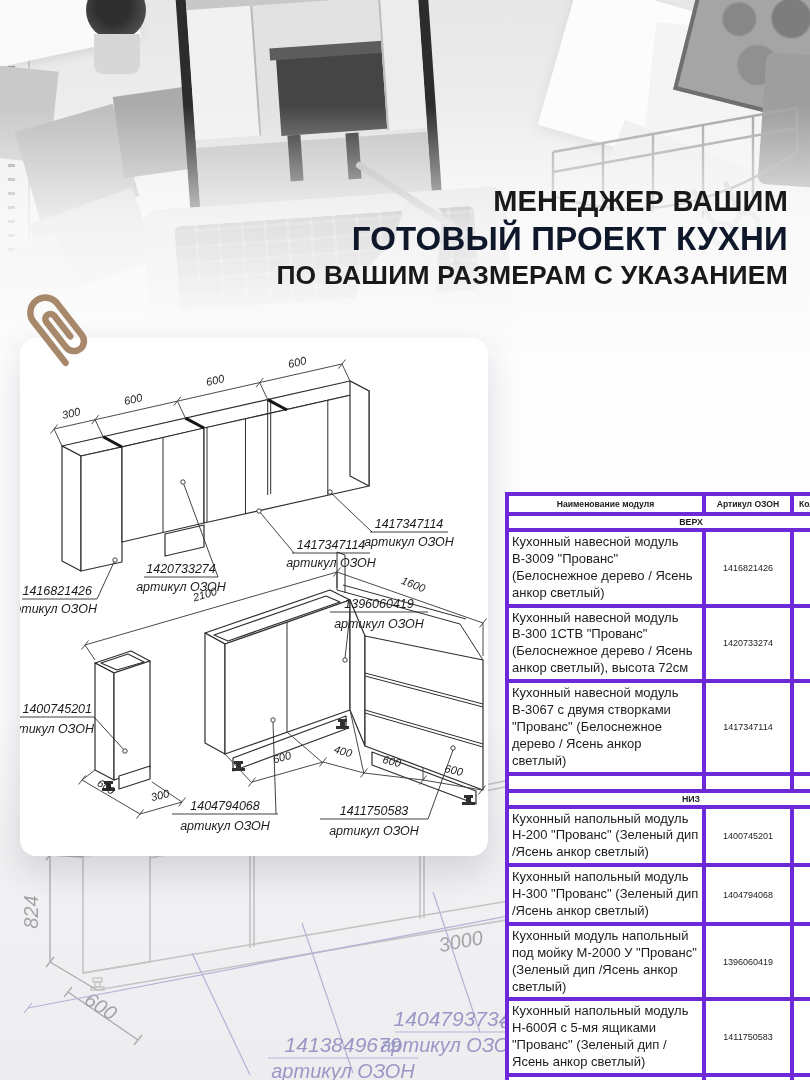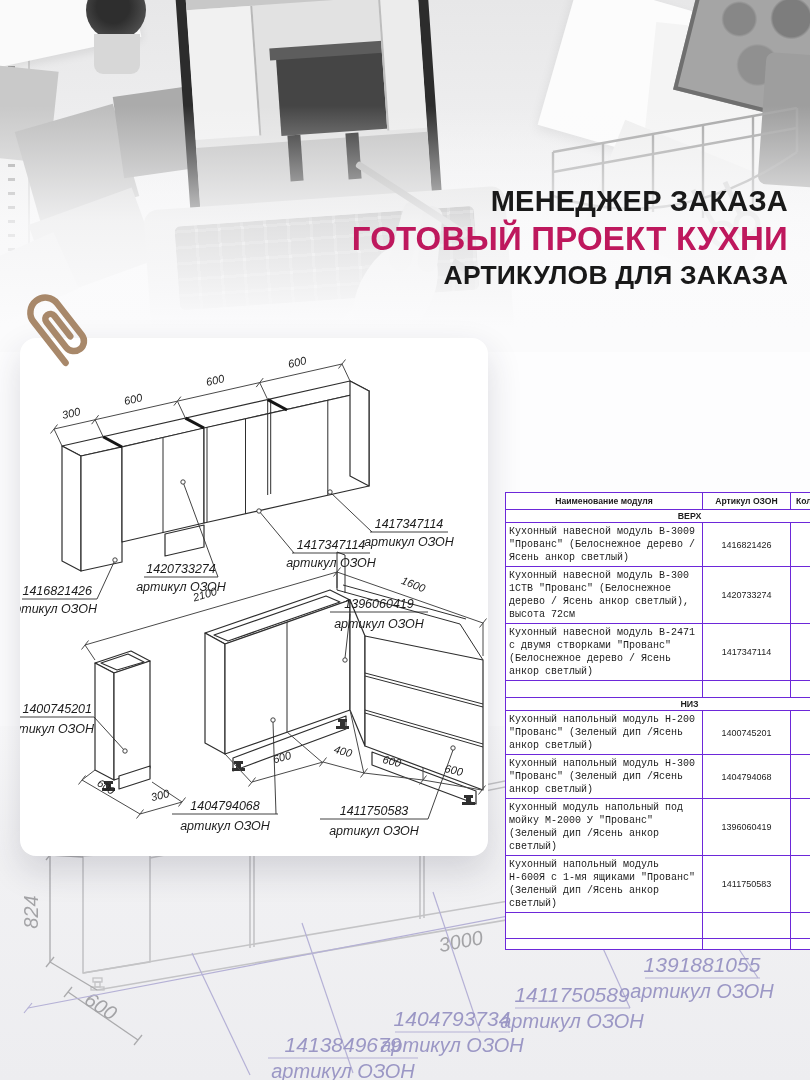--- a/index.html
+++ b/index.html
@@ -12,21 +12,21 @@
   .hero{position:absolute;left:0;top:0;width:810px;height:352px;overflow:hidden;
         background:linear-gradient(180deg,#e7e7e8,#f5f5f6 75%);}
   .hero div{position:absolute;}
   .fade{left:0;top:0;width:810px;height:352px;
         background:linear-gradient(180deg,rgba(251,251,252,0) 30%,rgba(251,251,252,.78) 63%,#fbfbfc 93%);}
 
   
   .headline{position:absolute;top:183px;right:22px;text-align:right;z-index:5;}
   .hl{font-weight:700;color:#191919;letter-spacing:.2px;}
   .hl1{font-size:29px;line-height:36px;}
-  .hl2{font-size:33px;line-height:40px;color:#be185d;}
+  .hl2{font-size:33px;line-height:40px;color:#0f172a;}
   .hl3{font-size:26.5px;line-height:32px;}
   .hl4{font-size:26.5px;line-height:33px;}
 
   
   .bottom-bg{position:absolute;left:0;top:726px;width:810px;height:354px;
              background:linear-gradient(180deg,#fbfbfc 0%,#f1f1f3 40%,#ededf0 100%);}
 
   
   .card{position:absolute;left:20px;top:338px;width:468px;height:518px;background:#fff;
         border-radius:16px;box-shadow:0 14px 34px rgba(40,40,60,.16);overflow:hidden;z-index:6;}
@@ -35,24 +35,24 @@
   .plan-svg .dim{font-size:11px;}
   .plan-svg .art{font-size:12.5px;}
   .plan-svg .cap{font-size:12.5px;}
 
   
   .clip{position:absolute;left:26px;top:288px;z-index:8;transform:rotate(-38deg);}
 
   
   .spec{position:absolute;left:505px;top:492px;width:368px;border-collapse:collapse;z-index:6;
         background:#fff;table-layout:fixed;}
-  .spec th,.spec td{border:1px solid #6d28d9;padding:2px 3px;vertical-align:middle;}
+  .spec th,.spec td{border:4px solid #6d28d9;padding:2px 3px;vertical-align:middle;}
   .spec th{font-size:8.6px;font-weight:700;text-align:center;padding:3px 2px;}
   .spec th.qty{text-align:left;padding-left:5px;}
-  .spec td.name{font-size:10px;line-height:1.3;text-align:left;font-family:Liberation Mono, monospace;}
+  .spec td.name{font-size:13px;line-height:1.3;text-align:left;}
   .spec td.artn{font-size:9px;text-align:center;}
   .spec tr.section td{font-size:8.8px;font-weight:700;text-align:center;padding:1px;}
   .spec tr.sp1 td{height:17px;}
   .spec tr.sp2 td{height:26px;}
   .spec tr.sp3 td{height:11px;}
 
   
   .wm{position:absolute;left:0;top:740px;z-index:1;}
   .wm text{font-family:"Liberation Sans",sans-serif;font-style:italic;}
   .wm .gdim{fill:#a3a3a6;font-size:20px;}
@@ -126,23 +126,23 @@
         <circle cx="178" cy="148" r="11"></circle>
           <circle cx="202" cy="138" r="11"></circle>
         <line x1="170" y1="140" x2="148" y2="104"></line>
           <line x1="196" y1="130" x2="180" y2="96"></line>
       </g>
     </svg>
     <div class="fade"></div>
   </div>
 
   <div class="headline">
-    <div class="hl hl1">МЕНЕДЖЕР ЗАКАЗА</div>
+    <div class="hl hl1">МЕНЕДЖЕР ВАШИМ</div>
     <div class="hl hl2">ГОТОВЫЙ ПРОЕКТ КУХНИ</div>
-    <div class="hl hl4">АРТИКУЛОВ ДЛЯ ЗАКАЗА</div>
+    <div class="hl hl3">ПО ВАШИМ РАЗМЕРАМ С УКАЗАНИЕМ</div>
   </div>
 
   <div class="bottom-bg"></div>
 
   <svg class="wm" width="810" height="340" viewBox="0 0 810 340">
     <g stroke="#c4c4c6" stroke-width="1.6" fill="none" stroke-linejoin="round">
       <line x1="150" y1="112" x2="810" y2="-20"></line>
       <line x1="150" y1="118" x2="810" y2="-14"></line>
       <polygon points="83,116 150,111 150,222 83,233"></polygon>
       <line x1="83" y1="233" x2="810" y2="110"></line>
@@ -420,21 +420,21 @@
         <td class="name">Кухонный навесной модуль В-3009 "Прованс" (Белоснежное дерево / Ясень анкор светлый)</td>
         <td class="artn">1416821426</td>
         <td></td>
       </tr>
       <tr>
         <td class="name">Кухонный навесной модуль В-300 1СТВ "Прованс" (Белоснежное дерево / Ясень анкор светлый), высота 72см</td>
         <td class="artn">1420733274</td>
         <td></td>
       </tr>
       <tr>
-        <td class="name">Кухонный навесной модуль В-2471 с двумя створками "Прованс" (Белоснежное дерево / Ясень анкор светлый)</td>
+        <td class="name">Кухонный навесной модуль В-3067 с двумя створками "Прованс" (Белоснежное дерево / Ясень анкор светлый)</td>
         <td class="artn">1417347114</td>
         <td></td>
       </tr>
       <tr class="sp1">
           <td></td>
           <td></td>
           <td></td>
         </tr>
       <tr class="section">
         <td colspan="3">НИЗ</td>
@@ -448,21 +448,21 @@
         <td class="name">Кухонный напольный модуль Н-300 "Прованс" (Зеленый дип /Ясень анкор светлый)</td>
         <td class="artn">1404794068</td>
         <td></td>
       </tr>
       <tr>
         <td class="name">Кухонный модуль напольный под мойку М-2000 У "Прованс" (Зеленый дип /Ясень анкор светлый)</td>
         <td class="artn">1396060419</td>
         <td></td>
       </tr>
       <tr>
-        <td class="name">Кухонный напольный модуль Н-600Я с 1-мя ящиками "Прованс" (Зеленый дип /Ясень анкор светлый)</td>
+        <td class="name">Кухонный напольный модуль Н-600Я с 5-мя ящиками "Прованс" (Зеленый дип /Ясень анкор светлый)</td>
         <td class="artn">1411750583</td>
         <td></td>
       </tr>
       <tr class="sp2">
           <td></td>
           <td></td>
           <td></td>
         </tr>
       <tr class="sp3">
           <td></td>

